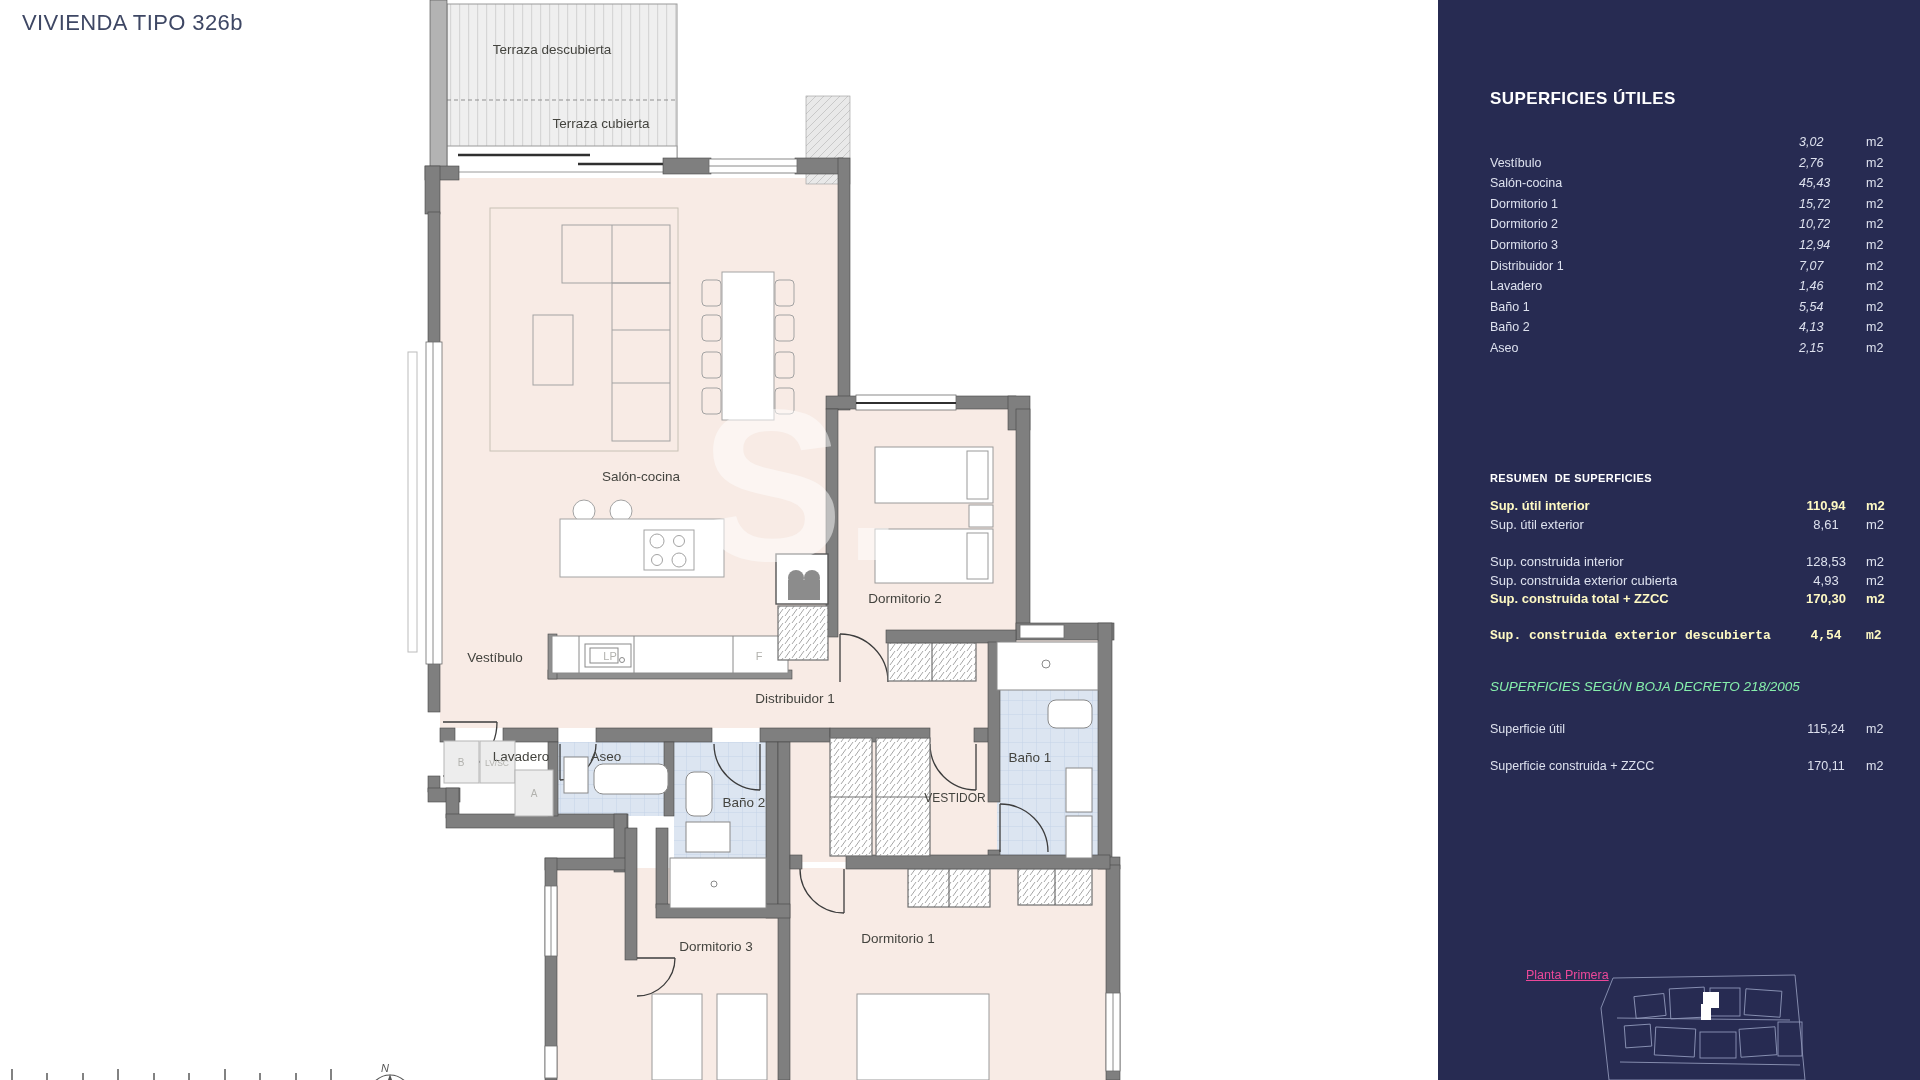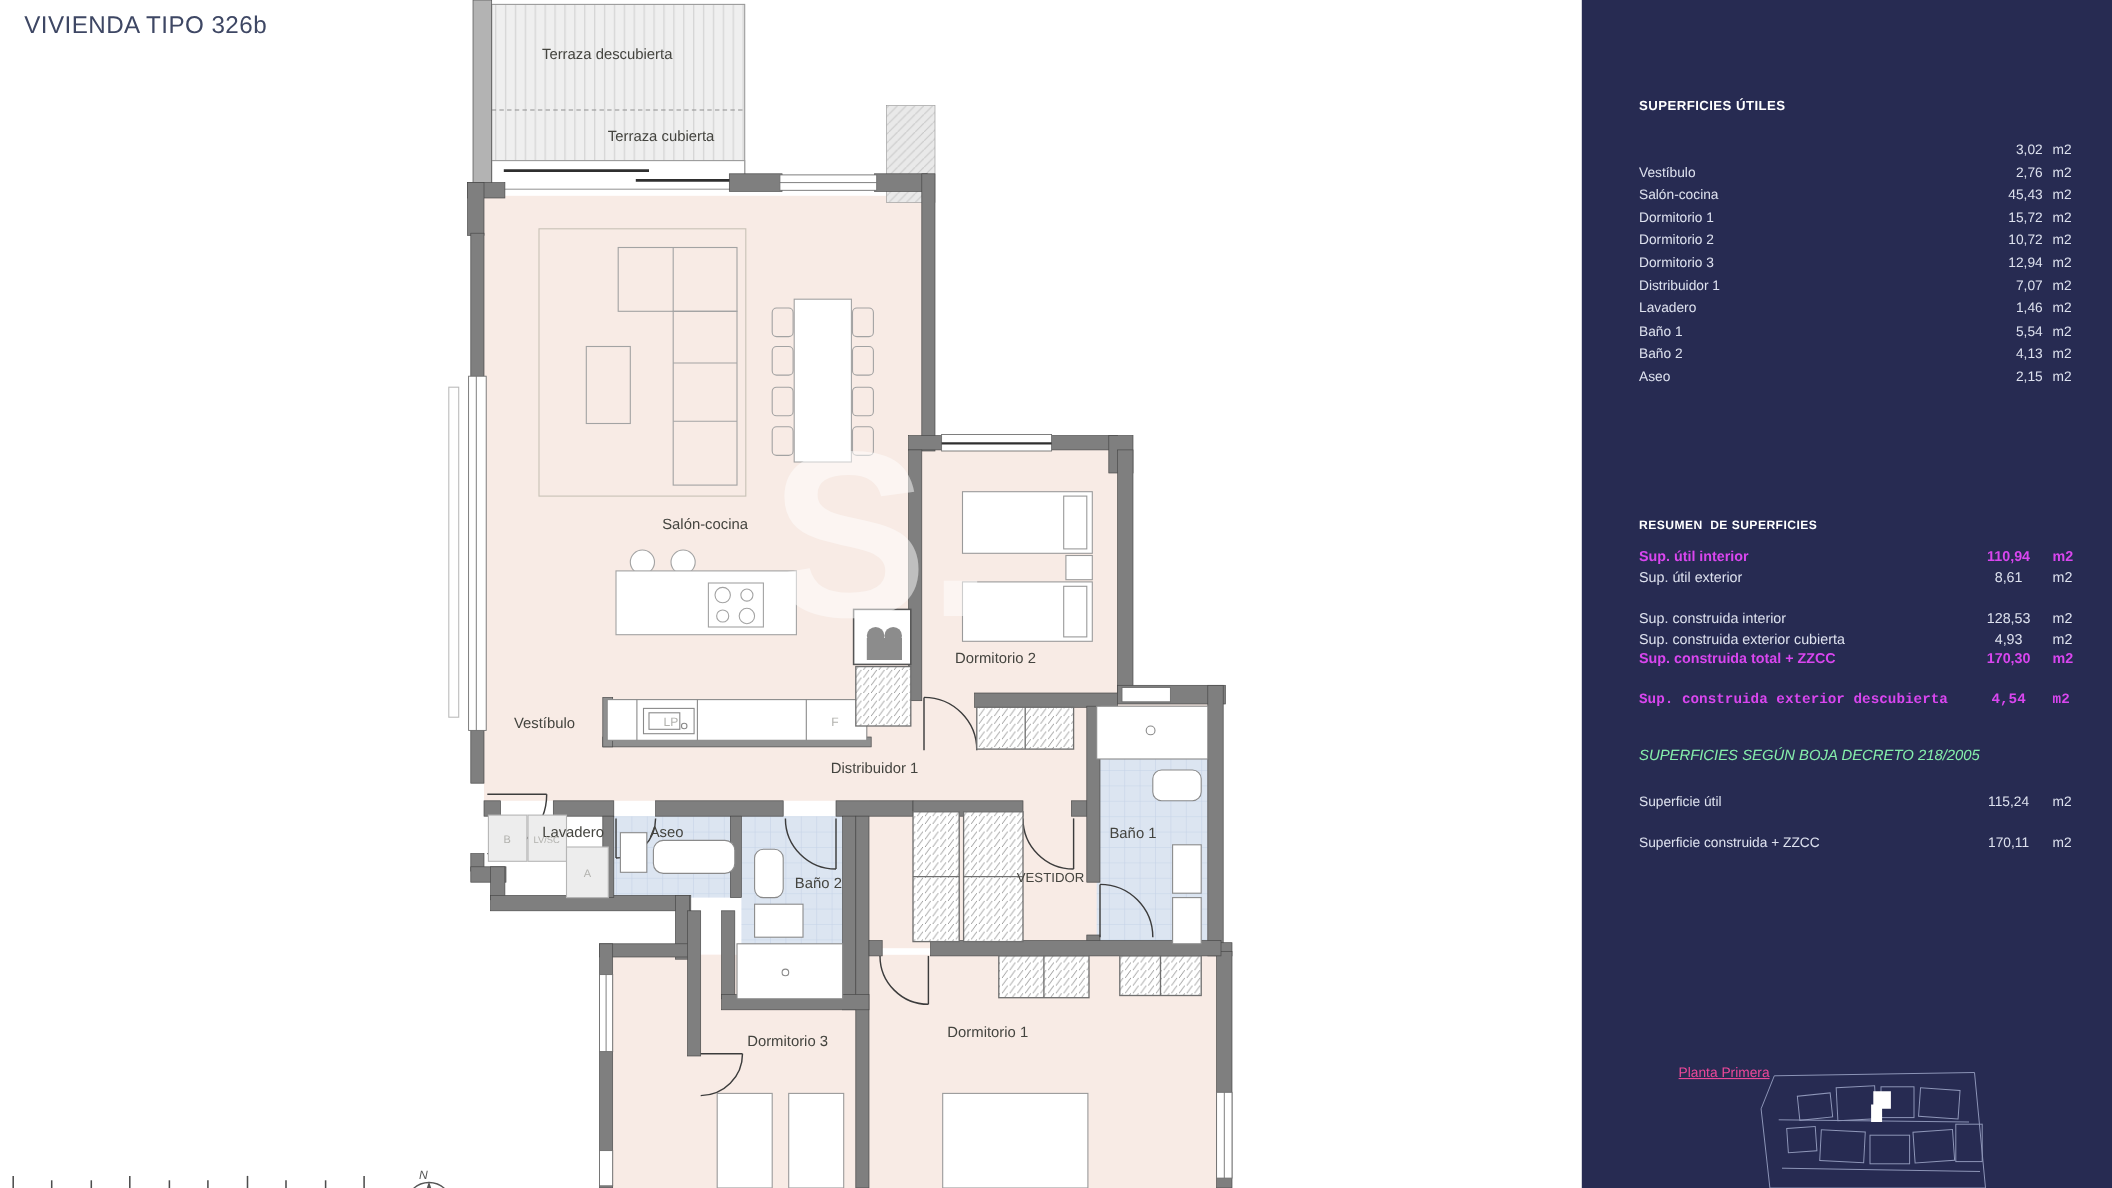--- a/index.html
+++ b/index.html
@@ -8,34 +8,34 @@
   .plan-title{position:absolute;left:22px;top:10px;font-size:22px;letter-spacing:.4px;
         color:#3e4764;font-weight:500;}
   svg text{font-family:"Liberation Sans", sans-serif;}
   .room-label{font-size:13.5px;fill:#44443f;}
   .room-label.small{font-size:12px;}
   .appl-label{fill:#b2b2ae;}
   .watermark{font-size:215px;font-weight:bold;fill:rgba(255,255,255,0.5);}
   
   .sidebar{position:absolute;left:1438px;top:0;width:482px;height:1080px;background:#272b52;
         color:#dde1ee;}
-  .sb-title{font-size:12px;font-weight:bold;color:#ffffff;letter-spacing:.4px;white-space:pre;}
+  .sb-title{font-size:17px;font-weight:bold;color:#ffffff;letter-spacing:.4px;white-space:pre;}
   .sutiles{position:absolute;top:89px;left:52px;width:412px;}
   .sutiles .rows{margin-top:23px;}
   .srow{display:flex;align-items:baseline;font-size:12.5px;line-height:20.6px;}
   .srow .lbl{flex:1;}
-  .srow .val{width:58px;text-align:right;}
+  .srow .val{width:58px;text-align:left;font-style:italic;}
   .srow .unit{width:36px;padding-left:9px;}
   .resumen{position:absolute;top:472px;left:52px;width:412px;}
   .resumen .sb-title{font-size:11px;}
   .rrow{display:flex;align-items:baseline;font-size:13px;line-height:18.6px;}
   .rrow .lbl{flex:1;}
   .rrow .val{width:62px;text-align:center;}
   .rrow .unit{width:36px;padding-left:9px;}
-  .rrow.bold{font-weight:bold;color:#d946ef;}
+  .rrow.bold{font-weight:bold;color:#fef9c3;}
   .rgroup1{margin-top:13px;}
   .rgroup2{margin-top:19px;}
   .rgroup3{margin-top:18px;font-family:Liberation Mono, monospace;}
   .boja{position:absolute;top:679px;left:52px;width:412px;}
   .boja-title{font-size:13.5px;font-style:italic;color:#86efac;}
   .boja .rrow{font-size:12.5px;}
   .boja .row1{margin-top:26px;}
   .boja .row2{margin-top:18px;}
   .planta-label{position:absolute;left:88px;top:968px;font-size:12.5px;color:#ec4899;text-decoration:underline;}
   .minimap{position:absolute;left:157px;top:970px;}

